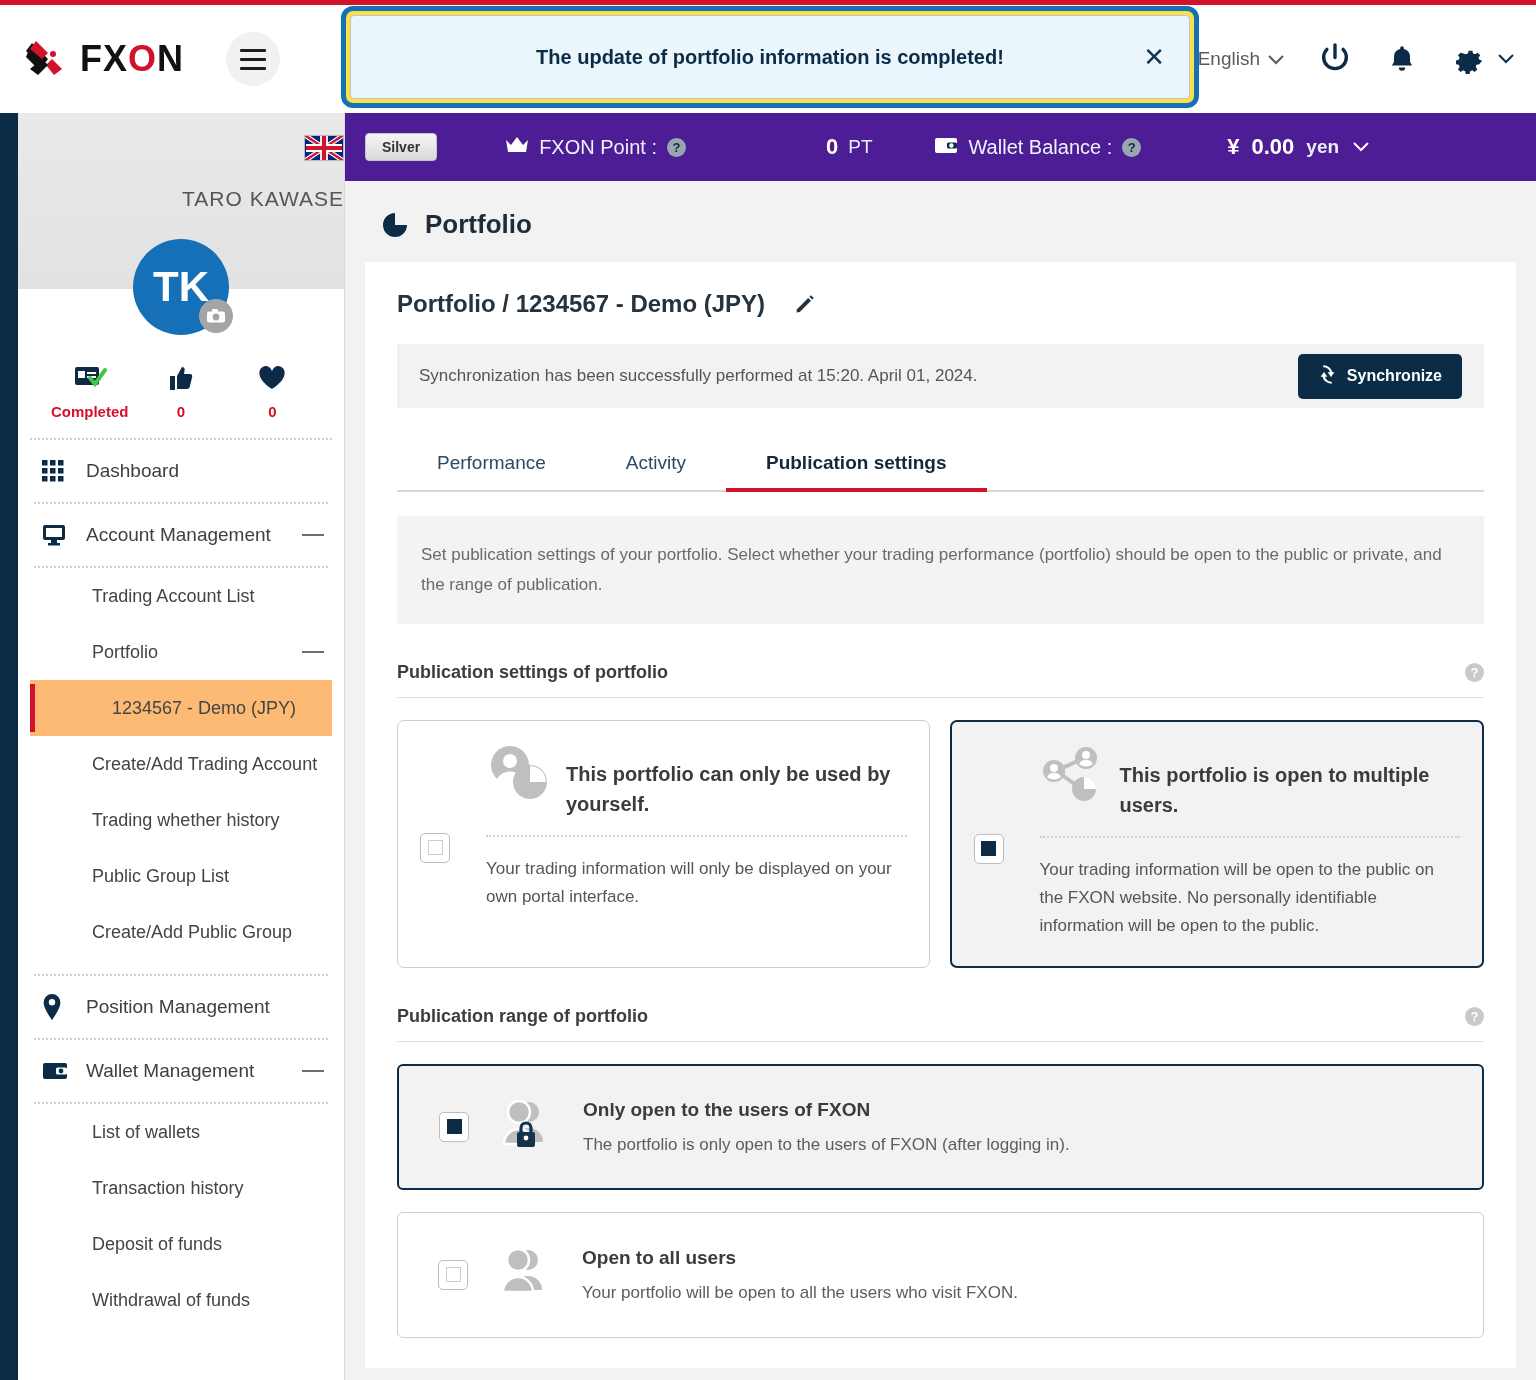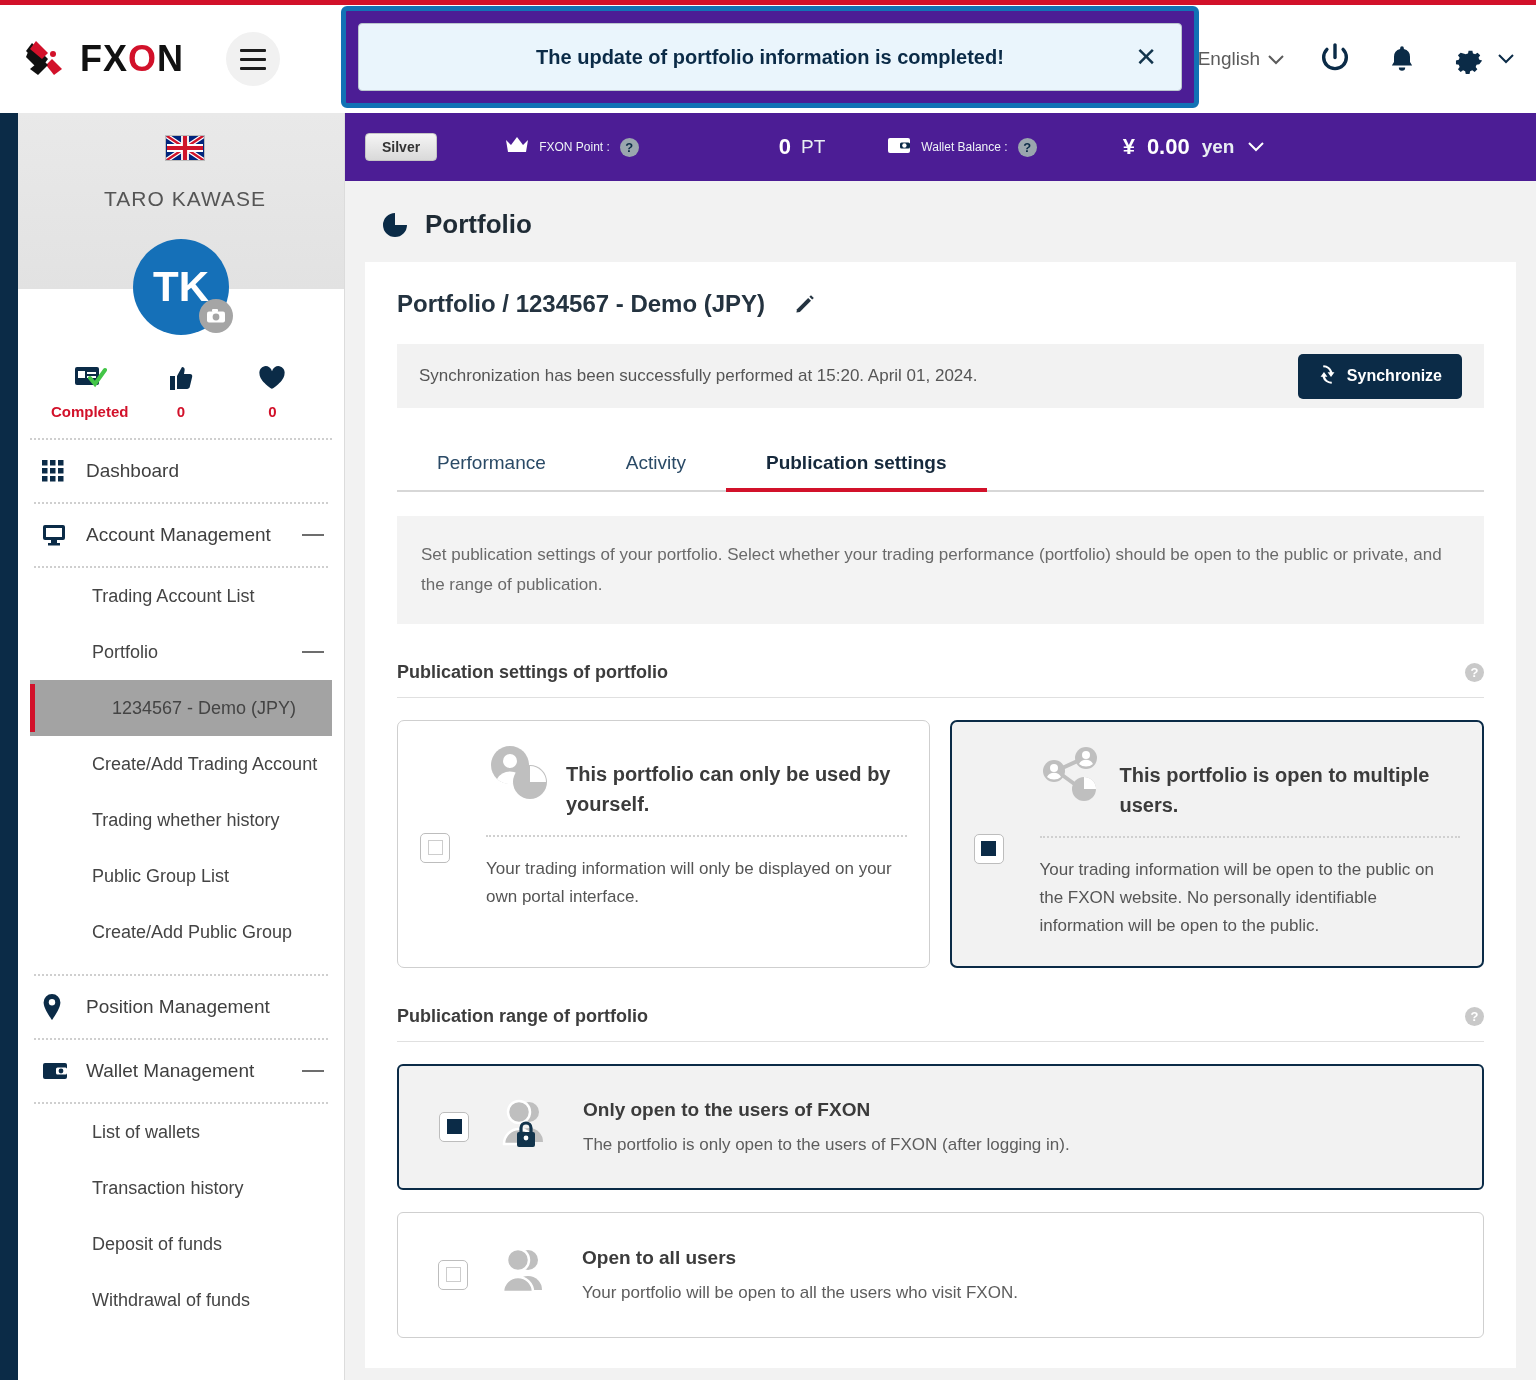--- a/index.html
+++ b/index.html
@@ -30,56 +30,56 @@
   }
   .burger span { display:block; width:26px; height:3px; background:#1d1d1d; border-radius:1px; }
 
   .header-right { margin-left:auto; display:flex; align-items:center; gap:34px; padding-right:22px; }
   .lang { display:flex; align-items:center; gap:8px; color:#5b5b5b; font-size:19px; }
   .hicon { color:#0b2b47; display:flex; align-items:center; }
 
   
   .notif-outer {
     position:absolute; top:6px; left:341px; width:858px; height:102px;
-    border:5px solid #1272b5; border-radius:6px; background:#4c1d95; z-index:35;
-    padding:12px;
+    border:5px solid #1272b5; border-radius:12px; background:#fde047; z-index:35;
+    padding:4px;
   }
   .notif-inner {
     width:100%; height:100%; background:#eaf5fc; border:1px solid #b9c6cd; border-radius:4px;
     display:flex; align-items:center; justify-content:center; position:relative;
   }
   .notif-text { font-size:20px; font-weight:bold; color:#0b2b47; }
   .notif-close { position:absolute; right:24px; top:50%; transform:translateY(-50%); font-size:26px; color:#12344c; line-height:1; cursor:pointer; }
 
   
   .subbar {
     position:absolute; top:113px; left:0; width:1536px; height:68px;
     background:#4c1d95; display:flex; align-items:center; z-index:10;
   }
   .badge-silver {
     margin-left:365px; background:linear-gradient(#f5f5f5,#d9d9d9); color:#333;
     font-size:14px; font-weight:bold; border-radius:4px; padding:5px 16px; border:1px solid #c5c5c5;
   }
   .sb-group { display:flex; align-items:center; color:#fff; gap:10px; }
-  .sb-label { font-size:12px; color:#eef3f7; }
+  .sb-label { font-size:20px; color:#eef3f7; }
   .qmark {
     width:19px; height:19px; border-radius:50%; background:#9aa6ae; color:#0b2b47;
     font-size:13px; font-weight:bold; display:inline-flex; align-items:center; justify-content:center;
   }
   .sb-val { color:#fff; font-weight:bold; font-size:22px; }
   .sb-unit { color:#e8eef3; font-size:19px; font-weight:normal; }
 
   
   .side-edge { position:absolute; top:113px; left:0; width:18px; height:1267px; background:#0b2b47; z-index:12; }
   .sidebar {
     position:absolute; top:113px; left:18px; width:327px; height:1267px;
     background:#ffffff; border-right:1px solid #dcdcdc; z-index:14; overflow:hidden;
   }
   .profile-top {
-    background:linear-gradient(#e9e9e9,#e2e2e2); padding-top:22px; height:176px; text-align:center; position:relative;padding-left:8px;
+    background:linear-gradient(#e9e9e9,#e2e2e2); padding-top:22px; height:176px; text-align:right; position:relative;padding-left:8px;
   }
   .flag { width:40px; height:26px; margin:0 auto; display:block; border:1px solid #bbb; }
   .uname { font-size:21px; color:#555; letter-spacing:1px; margin-top:22px; }
   .avatar-wrap { position:absolute; left:50%; transform:translateX(-50%); top:126px; }
   .avatar {
     width:96px; height:96px; border-radius:50%; background:#1570b8; color:#fff;
     font-size:42px; font-weight:bold; display:flex; align-items:center; justify-content:center;
   }
   .cam-badge {
     position:absolute; right:-4px; bottom:2px; width:34px; height:34px; border-radius:50%;
@@ -92,21 +92,21 @@
   .dotted { border-top:2px dotted #cfcfcf; margin:18px 12px 0 12px; }
 
   .nav { padding:0 12px; }
   .nav-row {
     display:flex; align-items:center; height:62px; padding-left:12px; color:#3f3f3f; font-size:19px;
     position:relative;
   }
   .nav-row .nav-ic { width:44px; display:flex; align-items:center; color:#0b2b47; }
   .nav-row .minus { margin-left:auto; margin-right:8px; width:22px; height:2px; background:#6d6d6d; }
   .sub-row { display:flex; align-items:center; height:56px; padding-left:62px; color:#444; font-size:18px; position:relative; }
-  .sub-row.active { background:#a3a3a3; }
+  .sub-row.active { background:#fdba74; }
   .sub-row.active::before { content:""; position:absolute; left:0; top:4px; bottom:4px; width:5px; background:#d2112a; }
   .sub-row.indent2 { padding-left:82px; }
   .sub-row .minus { margin-left:auto; margin-right:8px; width:22px; height:2px; background:#6d6d6d; }
   .divider { border-top:2px dotted #cfcfcf; margin:0 4px; }
 
   
   .main { position:absolute; top:181px; left:345px; width:1191px; height:1199px; background:#f2f2f2; overflow:hidden; }
   .page-head { display:flex; align-items:center; gap:16px; padding:28px 0 22px 36px; }
   .page-head .pie { color:#0b2b47; display:flex; }
   .page-title { font-size:26px; font-weight:bold; color:#1f2b35; }

